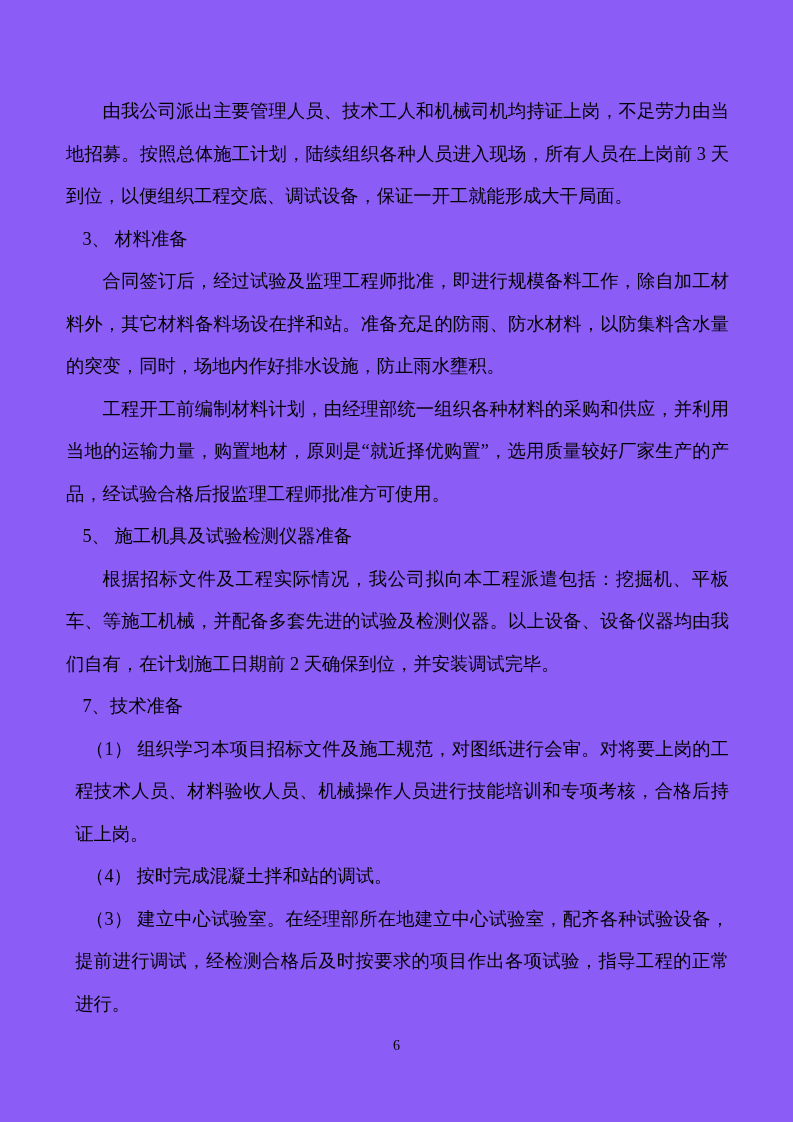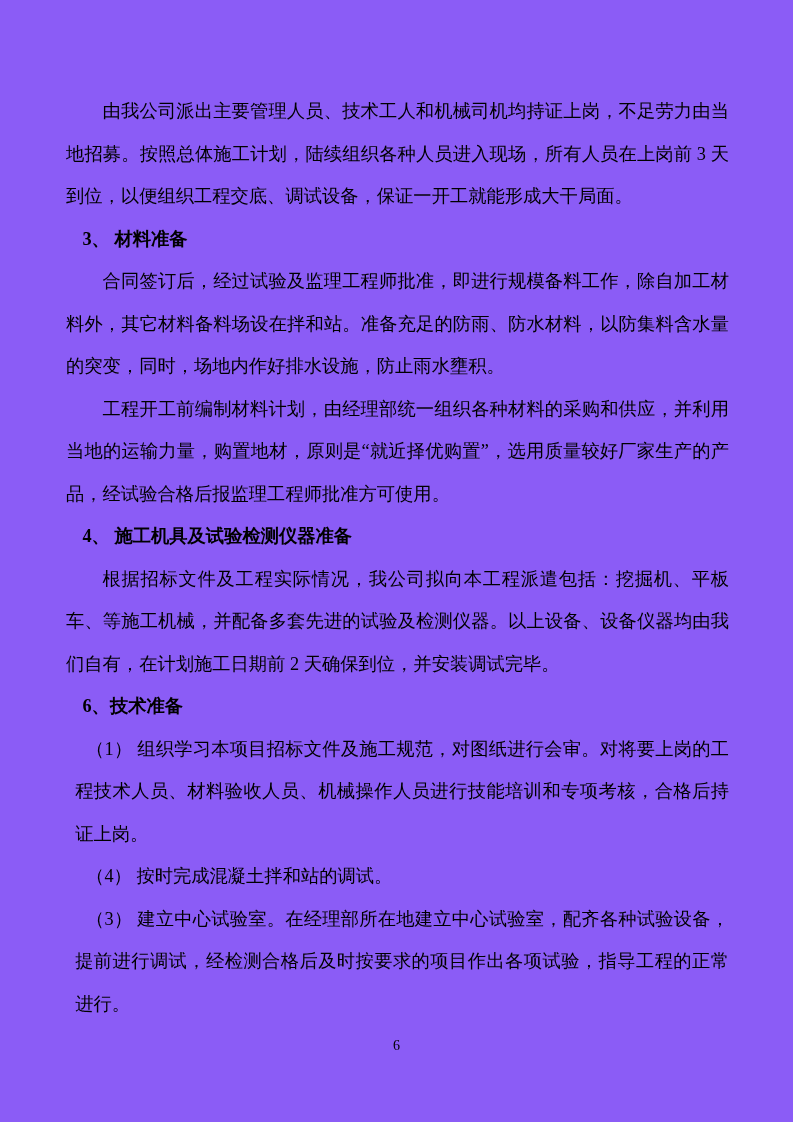--- a/index.html
+++ b/index.html
@@ -26,21 +26,21 @@
     text-align: justify;
   }
   .doc-body p {
     margin: 0;
     padding: 0;
   }
   p.paragraph {
     text-indent: 2em;
   }
   p.heading {
-    font-weight: bold;
+    font-weight: normal;
     text-indent: 0.9em;
   }
   p.list_item {
     padding-left: 0.5em;
     text-indent: 0.6em;
   }
   .page-number {
     position: absolute;
     left: 0;
     top: 1036px;
@@ -53,21 +53,21 @@
 </style>
 </head>
 <body>
 
 <div class="page">
   <div class="doc-body">
       <p class="paragraph">由我公司派出主要管理人员、技术工人和机械司机均持证上岗，不足劳力由当地招募。按照总体施工计划，陆续组织各种人员进入现场，所有人员在上岗前 3 天到位，以便组织工程交底、调试设备，保证一开工就能形成大干局面。</p>
       <p class="heading">3、 材料准备</p>
       <p class="paragraph">合同签订后，经过试验及监理工程师批准，即进行规模备料工作，除自加工材料外，其它材料备料场设在拌和站。准备充足的防雨、防水材料，以防集料含水量的突变，同时，场地内作好排水设施，防止雨水壅积。</p>
       <p class="paragraph">工程开工前编制材料计划，由经理部统一组织各种材料的采购和供应，并利用当地的运输力量，购置地材，原则是“就近择优购置”，选用质量较好厂家生产的产品，经试验合格后报监理工程师批准方可使用。</p>
-      <p class="heading">4、 施工机具及试验检测仪器准备</p>
+      <p class="heading">5、 施工机具及试验检测仪器准备</p>
       <p class="paragraph">根据招标文件及工程实际情况，我公司拟向本工程派遣包括：挖掘机、平板车、等施工机械，并配备多套先进的试验及检测仪器。以上设备、设备仪器均由我们自有，在计划施工日期前 2 天确保到位，并安装调试完毕。</p>
-      <p class="heading">6、技术准备</p>
+      <p class="heading">7、技术准备</p>
       <p class="list_item">（1） 组织学习本项目招标文件及施工规范，对图纸进行会审。对将要上岗的工程技术人员、材料验收人员、机械操作人员进行技能培训和专项考核，合格后持证上岗。</p>
       <p class="list_item">（4） 按时完成混凝土拌和站的调试。</p>
       <p class="list_item">（3） 建立中心试验室。在经理部所在地建立中心试验室，配齐各种试验设备，提前进行调试，经检测合格后及时按要求的项目作出各项试验，指导工程的正常进行。</p>
     </div>
   <div class="page-number">6</div>
 </div>
 
 </body></html>

